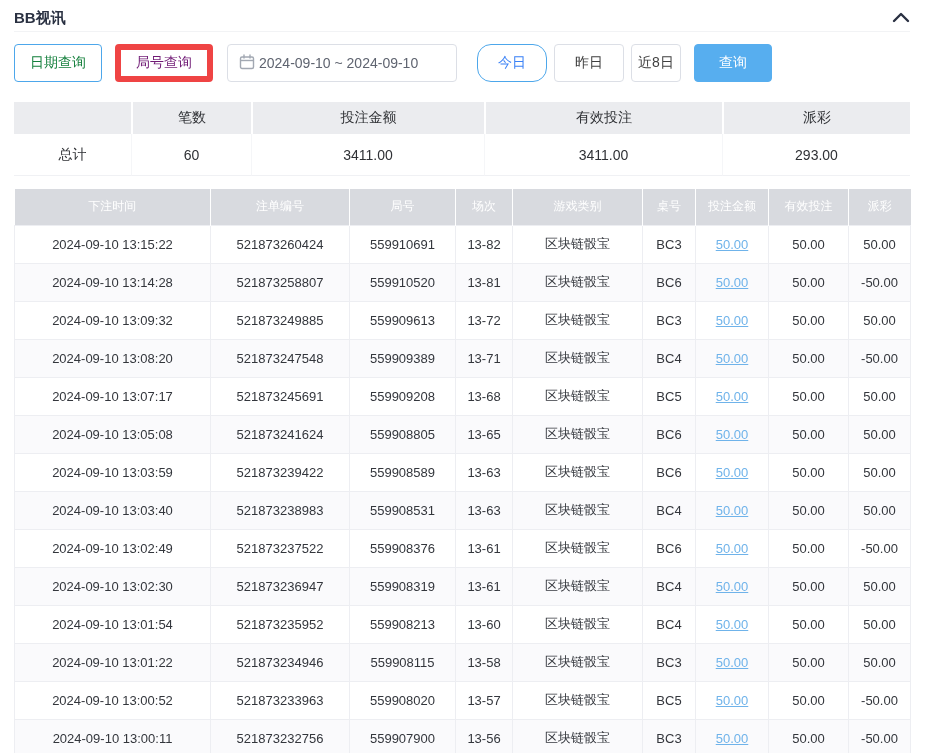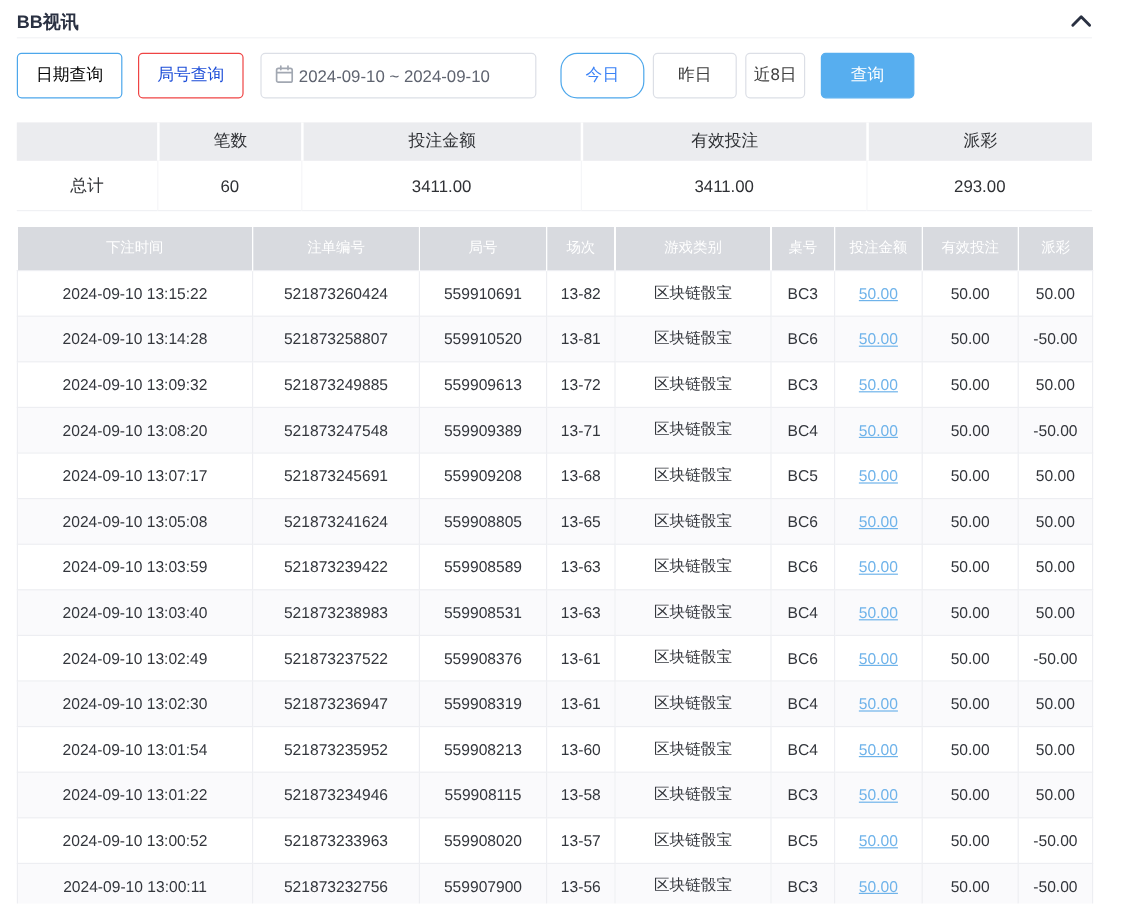--- a/index.html
+++ b/index.html
@@ -10,22 +10,22 @@
   
   .panel-header { display:flex; justify-content:space-between; align-items:center;
                   height:26px; border-bottom:1px solid #f2f3f5; }
   .title { font-size:15px; font-weight:bold; color:#2a3142; }
   .chev-btn { background:none; border:none; cursor:pointer; display:flex; align-items:center; }
 
   
   .filter-bar { display:flex; align-items:center; margin-top:12px; }
   .btn { height:38px; border-radius:4px; background:#fff; font-size:14px; cursor:pointer;
          font-family:inherit; }
-  .btn-tab-active { border:1px solid #4da7eb; color:#000000; padding:0 15px; }
-  .btn-tab { border:1px solid #ef4444; color:#1d4ed8; padding:0 15px; margin-left:13px; }
+  .btn-tab-active { border:1px solid #4da7eb; color:#15803d; padding:0 15px; }
+  .btn-tab { border:6px solid #ef4444; color:#701a75; padding:0 15px; margin-left:13px; }
   .date-input { margin-left:14px; width:230px; height:38px; border:1px solid #dcdfe6;
                 border-radius:4px; display:flex; align-items:center; padding:0 11px;
                 color:#5f6470; font-size:14px; gap:4px; cursor:pointer; background:#fff; }
   .quick { margin-left:14px; width:70px; border:1px solid #dcdfe6; color:#404040; }
   .quick + .quick { margin-left:7px; }
   .quick.wide { width:50px; }
   .quick.active { border-color:#4da7eb; color:#3b82f6; margin-left:20px;border-radius:14px; }
   .search-btn { margin-left:13px; width:78px; background:#57aeef; border:1px solid #57aeef;
                 color:#fff; }
 

